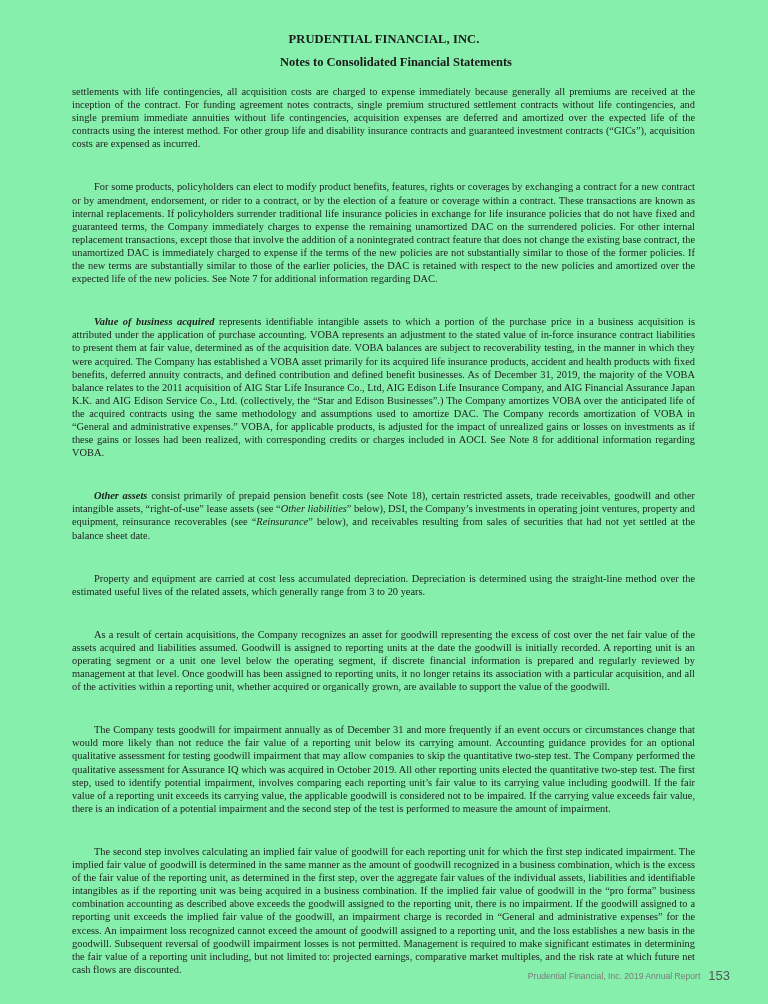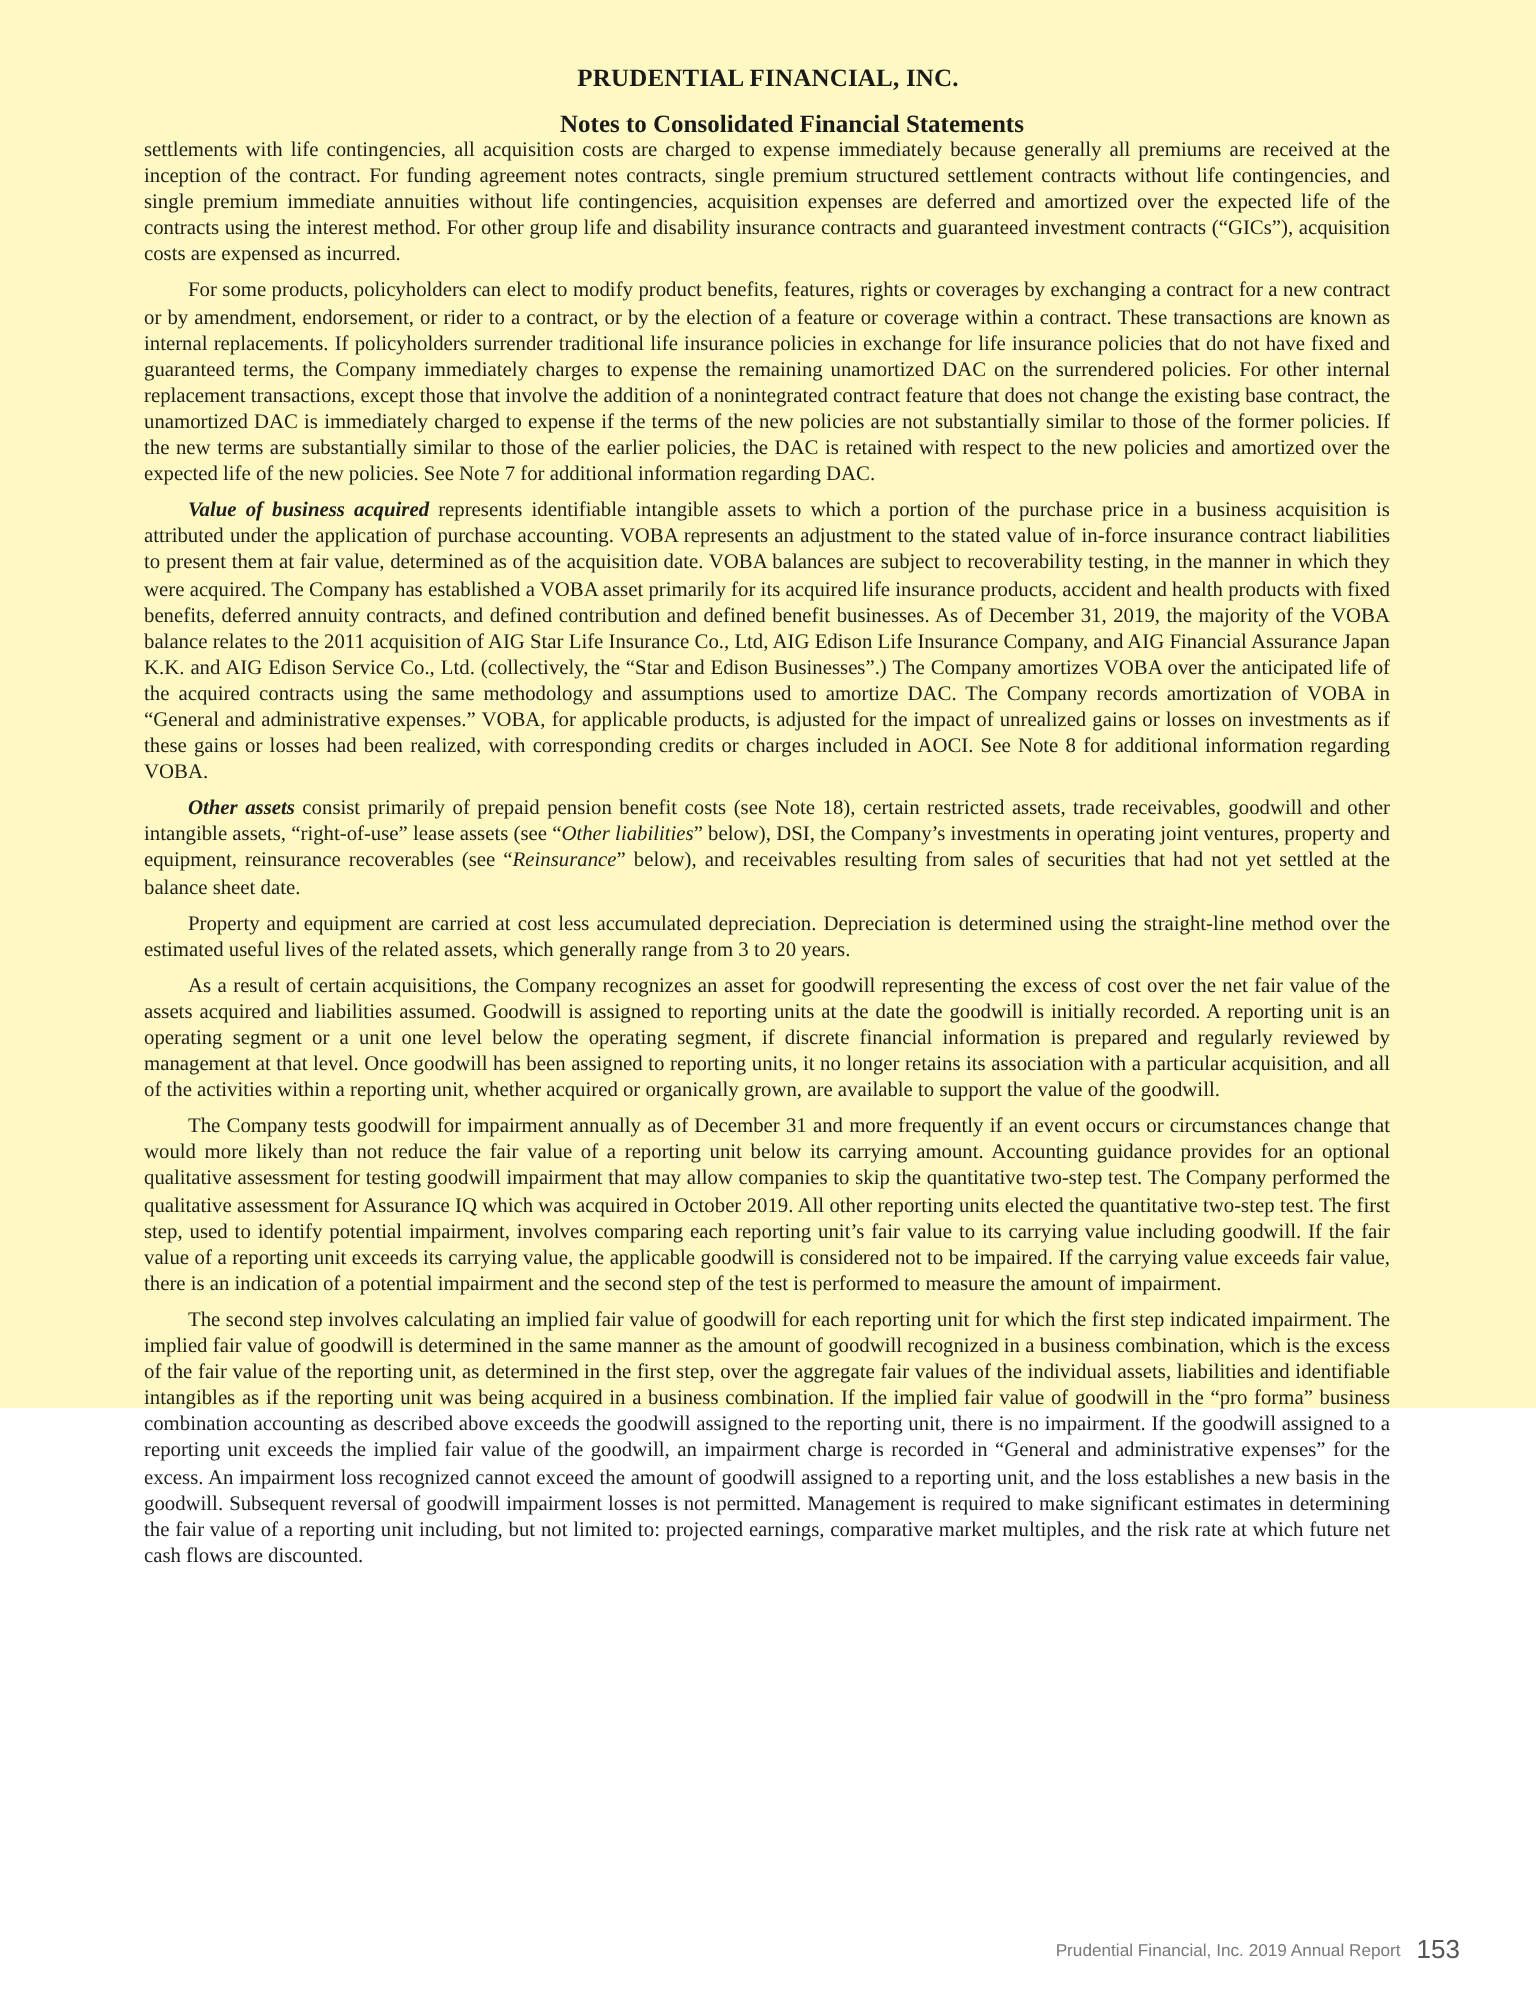--- a/index.html
+++ b/index.html
@@ -1,32 +1,32 @@
 <!DOCTYPE html>
 <html><head>
   <meta charset="utf-8">
   <style>
     html, body { margin: 0; padding: 0; background: #ffffff; }
     body { width: 768px; height: 1004px; position: relative; overflow: hidden; }
-    .page { position: absolute; left: 0; top: 0; width: 768px; height: 704px; background: #fef9c3; color: #1a1a1a; }
+    .page { position: absolute; left: 0; top: 0; width: 768px; height: 1004px; background: #86efac; color: #1a1a1a; }
     .hdr-company {
       position: absolute; left: 0; top: 32px; width: 768px; text-align: center;
       font-family: "Liberation Serif", serif; font-weight: bold; font-size: 12.5px; letter-spacing: 0.1px;
     }
     .hdr-sub {
       position: absolute; left: 0; top: 55px; width: 768px; text-align: center;
       font-family: "Liberation Serif", serif; font-weight: bold; font-size: 12.5px; padding-left: 12px;
     }
     .body {
-      position: absolute; left: 72px; top: 69px; width: 623px;
+      position: absolute; left: 72px; top: 85px; width: 623px;
       font-family: "Liberation Serif", serif; font-size: 10.4px; line-height: 13.1px; color: #1e1e1e;
     }
     .p { margin: 0; text-align: justify; text-indent: 22px; }
     .p.cont { text-indent: 0; }
-    .p + .p { margin-top: 5px; }
+    .p + .p { margin-top: 30px; }
     .p b i, .p i b { font-weight: bold; }
     .footer {
       position: absolute; right: 38px; top: 966px; white-space: nowrap;
       font-family: "Liberation Sans", sans-serif; color: #7a7a7a;
     }
     .footer .txt { font-size: 8.6px; vertical-align: middle; margin-top: 27px; }
     .footer .num { font-size: 13px; color: #555; margin-left: 8px; vertical-align: middle; }
   </style>
 </head>
 <body>

